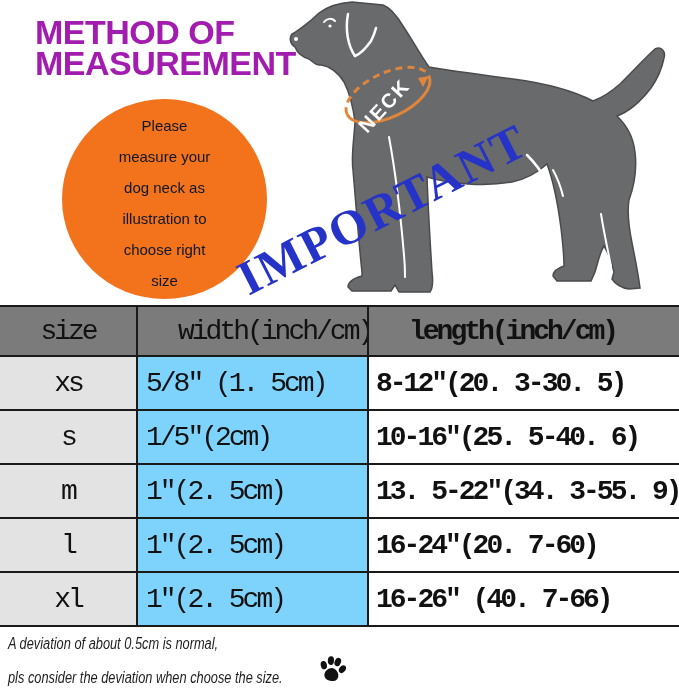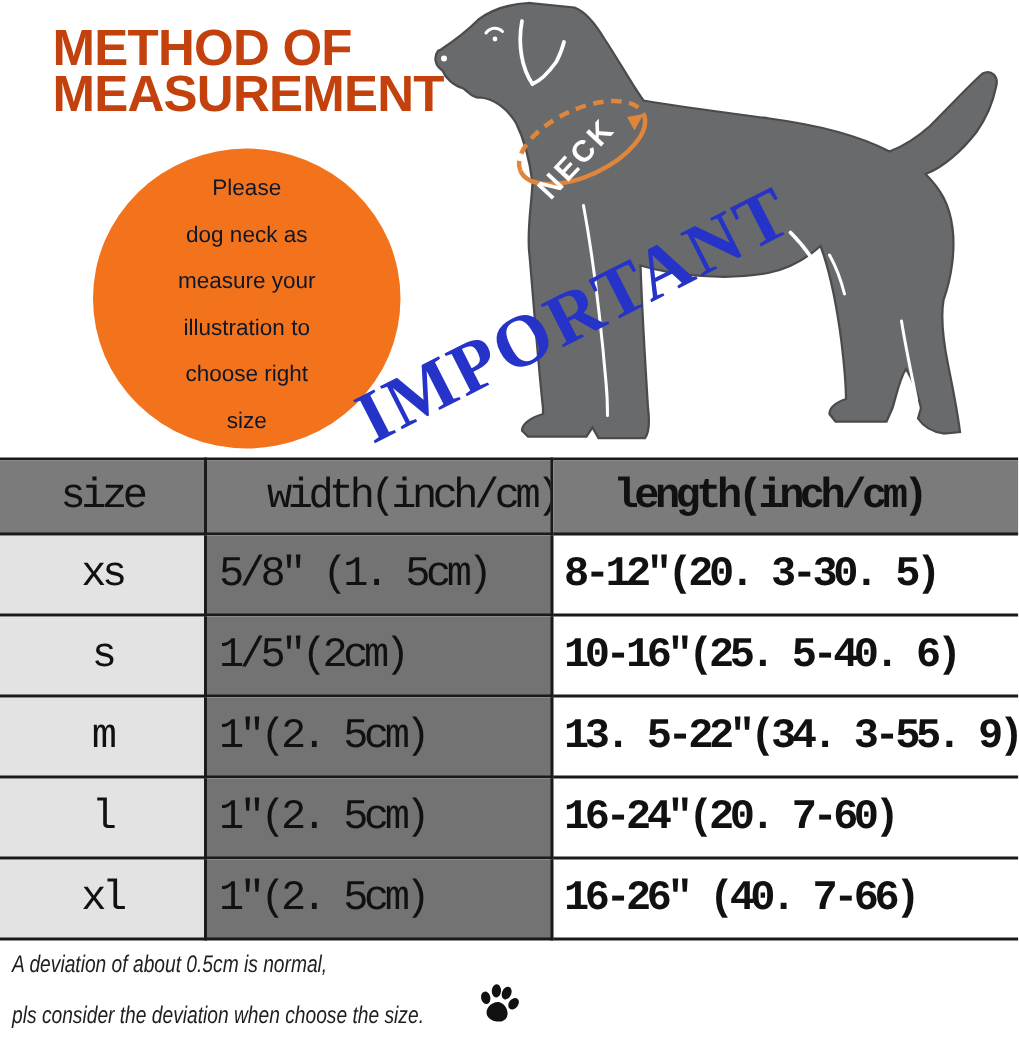--- a/index.html
+++ b/index.html
@@ -1,21 +1,21 @@
 <!DOCTYPE html>
 <html><head>
 <meta charset="utf-8">
 <style>
   html,body{margin:0;padding:0;background:#fff;}
   #canvas{position:relative;width:679px;height:692px;background:#ffffff;overflow:hidden;
           font-family:"Liberation Sans",sans-serif;}
   #canvas *{box-sizing:border-box;}
 
   
-  .title{position:absolute;left:35px;top:17px;color:#c2410c;font-weight:bold;
+  .title{position:absolute;left:35px;top:17px;color:#a21caf;font-weight:bold;
          font-size:34px;line-height:31px;letter-spacing:-0.5px;}
   .title span{display:block;}
 
   
   .bubble{position:absolute;left:62px;top:99px;width:205px;height:200px;border-radius:50%;
           background:#F2731C;color:#0f172a;text-align:center;font-size:15px;line-height:31px;
           padding-top:11px;}
   .bubble span{display:block;}
 
   
@@ -28,21 +28,21 @@
 
   
   .size-table{position:absolute;left:0;top:305px;width:679px;border-collapse:collapse;
               table-layout:fixed;color:#111;
               font-family:"Liberation Mono","DejaVu Sans Mono",monospace;}
   .size-table th,.size-table td{border:2px solid #1a1a1a;height:54px;font-weight:normal;
               font-size:28px;letter-spacing:-3px;padding:0;overflow:hidden;white-space:nowrap;}
   .size-table thead th{background:#7B7B7B;height:50px;}
   .size-table .c0{width:137px;text-align:center;}
   .size-table td.c0{background:#E3E3E3;}
-  .size-table .c1{width:231px;text-align:left;padding-left:8px;background:#737373;}
+  .size-table .c1{width:231px;text-align:left;padding-left:8px;background:#7dd3fc;}
   .size-table .c2{text-align:left;padding-left:7px;background:#ffffff;font-weight:bold;}
   .size-table thead th.c1,.size-table thead th.c2{background:#7B7B7B;padding-left:40px;}
   .size-table th:first-child,.size-table td:first-child{border-left:none;}
   .size-table th:last-child,.size-table td:last-child{border-right:none;}
 
   
   .footer{position:absolute;left:8px;top:634px;color:#1e1e1e;font-style:italic;
           font-size:16px;line-height:20px;transform:scaleX(0.8);transform-origin:0 0;
           white-space:nowrap;}
   .footer .l2{margin-top:14px;}
@@ -53,22 +53,22 @@
 
 <div id="canvas">
 
   <div class="title">
     <span>METHOD OF</span>
     <span>MEASUREMENT</span>
   </div>
 
   <div class="bubble">
     <span>Please</span>
+    <span>measure your</span>
     <span>dog neck as</span>
-    <span>measure your</span>
     <span>illustration to</span>
     <span>choose right</span>
     <span>size</span>
   </div>
 
   <div class="dog-wrap">
     <svg width="385" height="300" viewBox="285 0 385 300" xmlns="http://www.w3.org/2000/svg">
 
       <path d="M 292,34
            C 289,38 290,44 295,47

